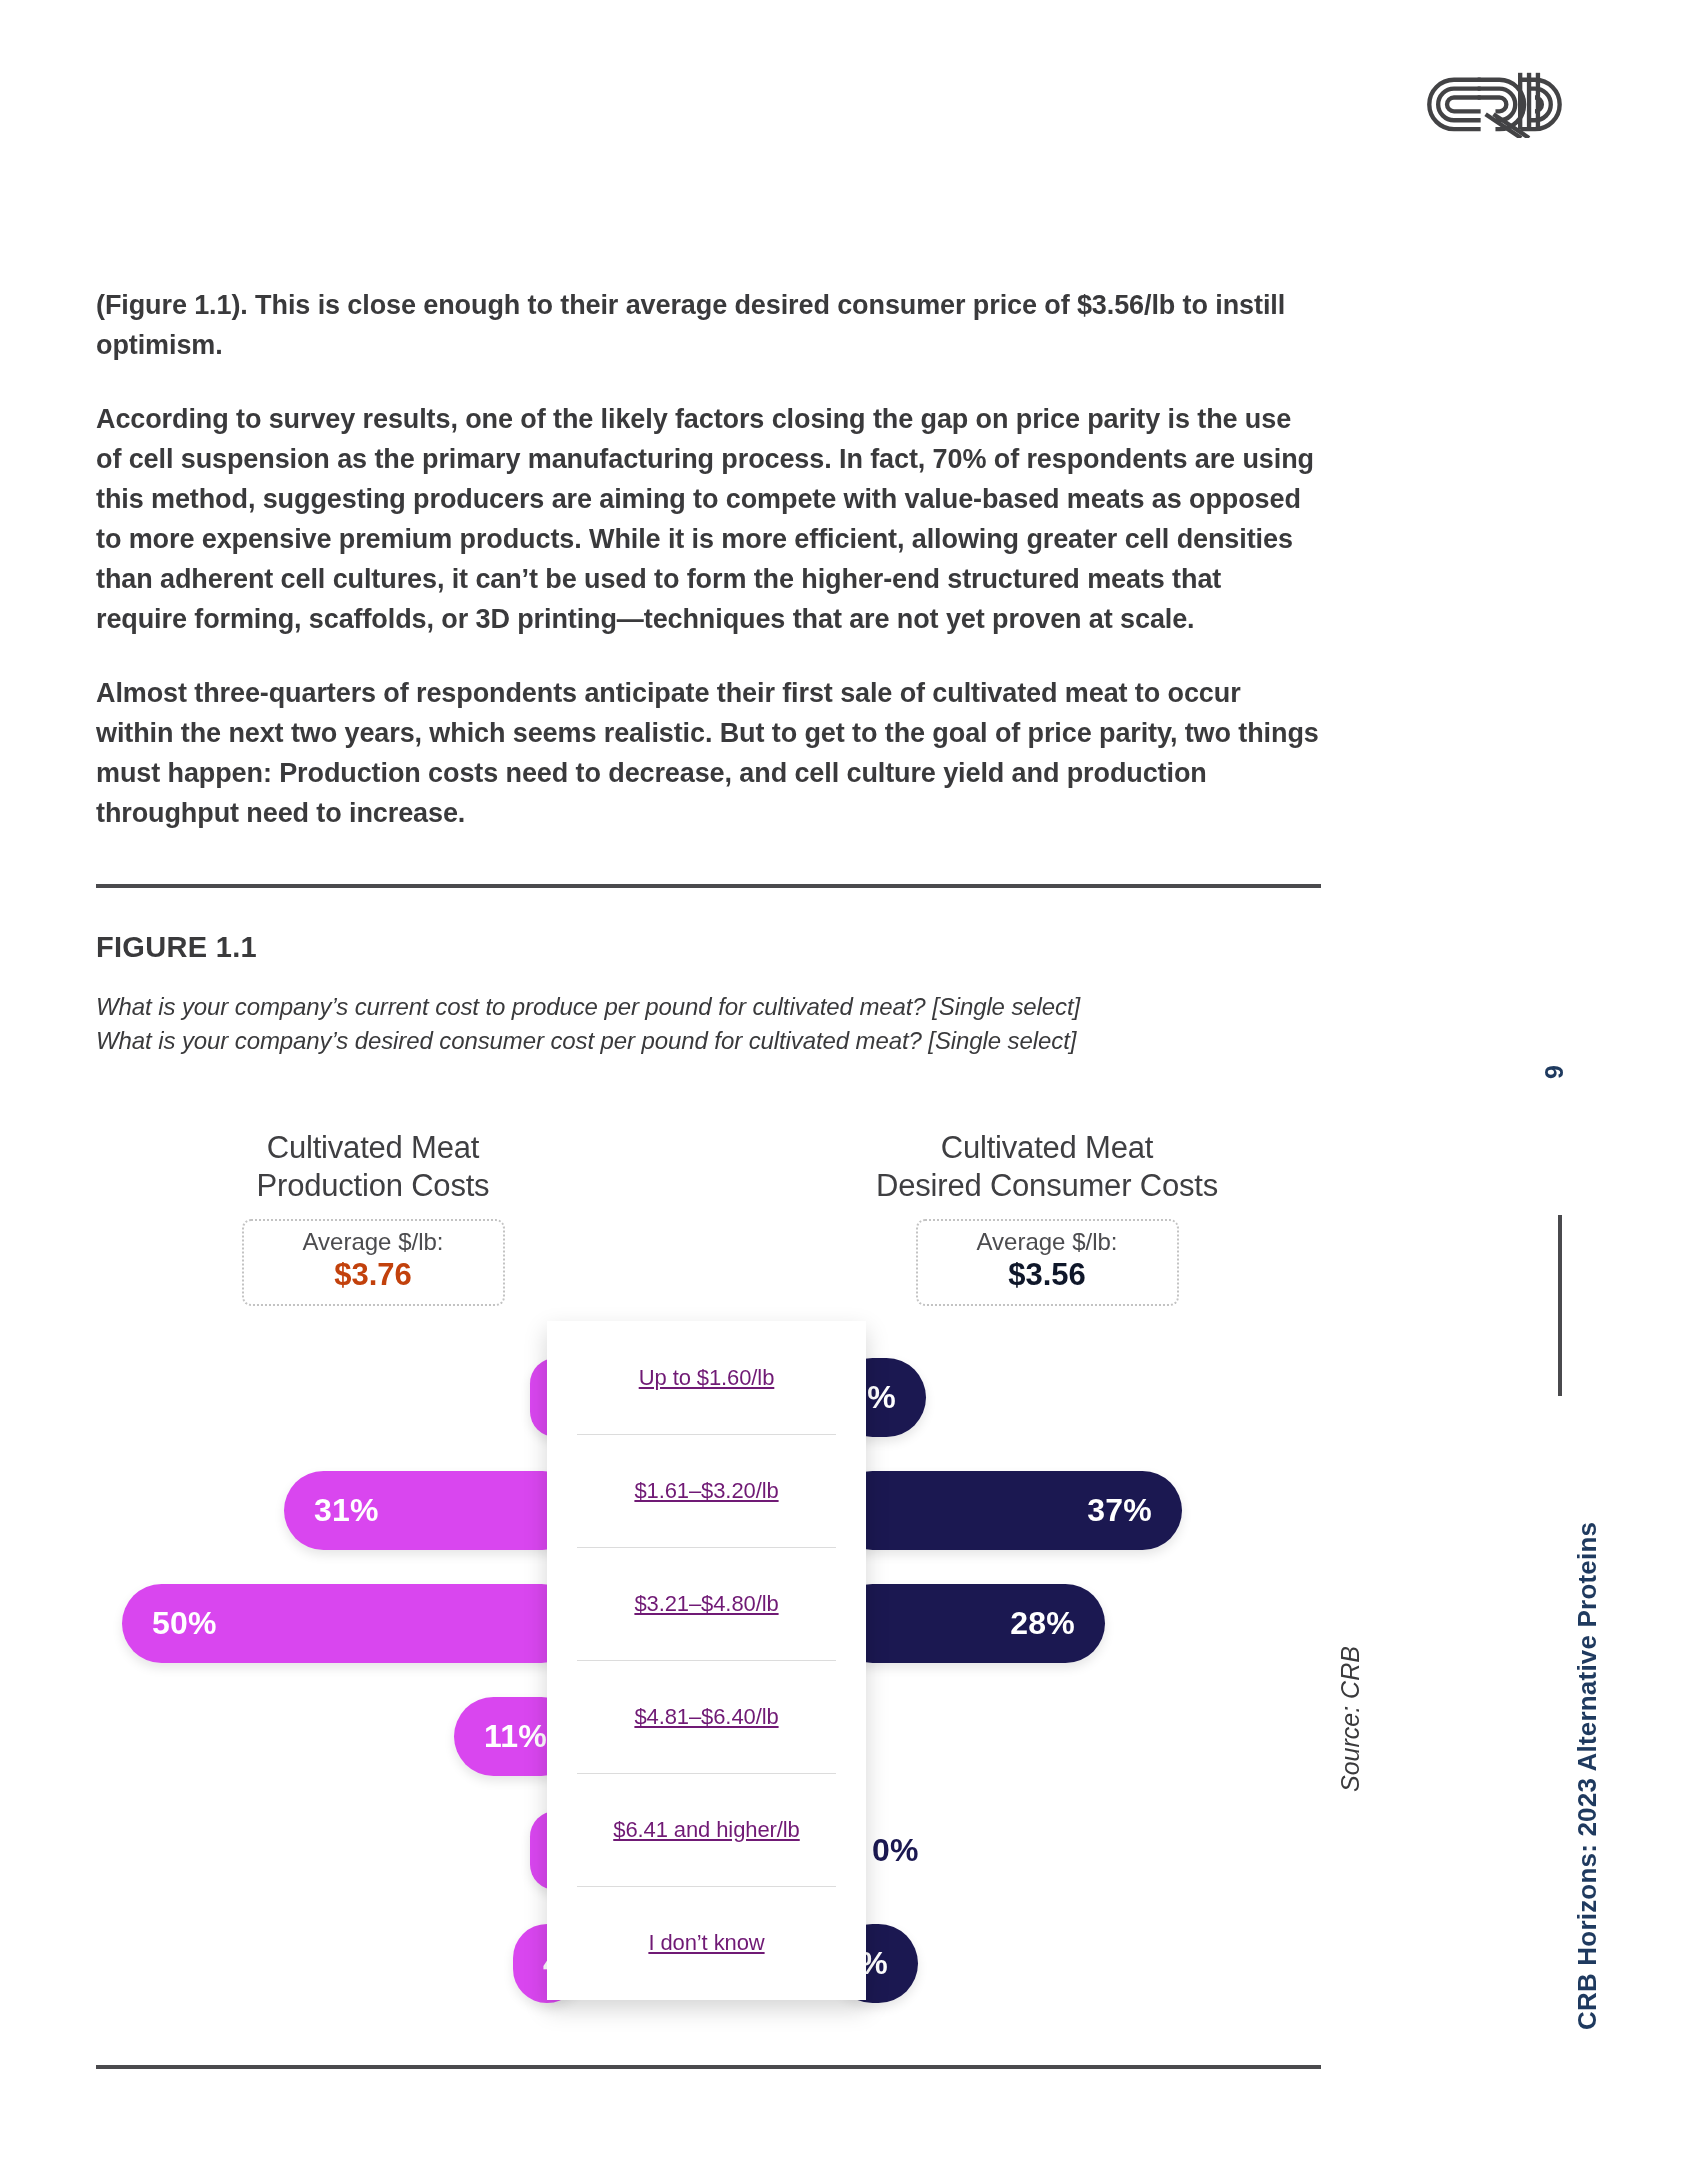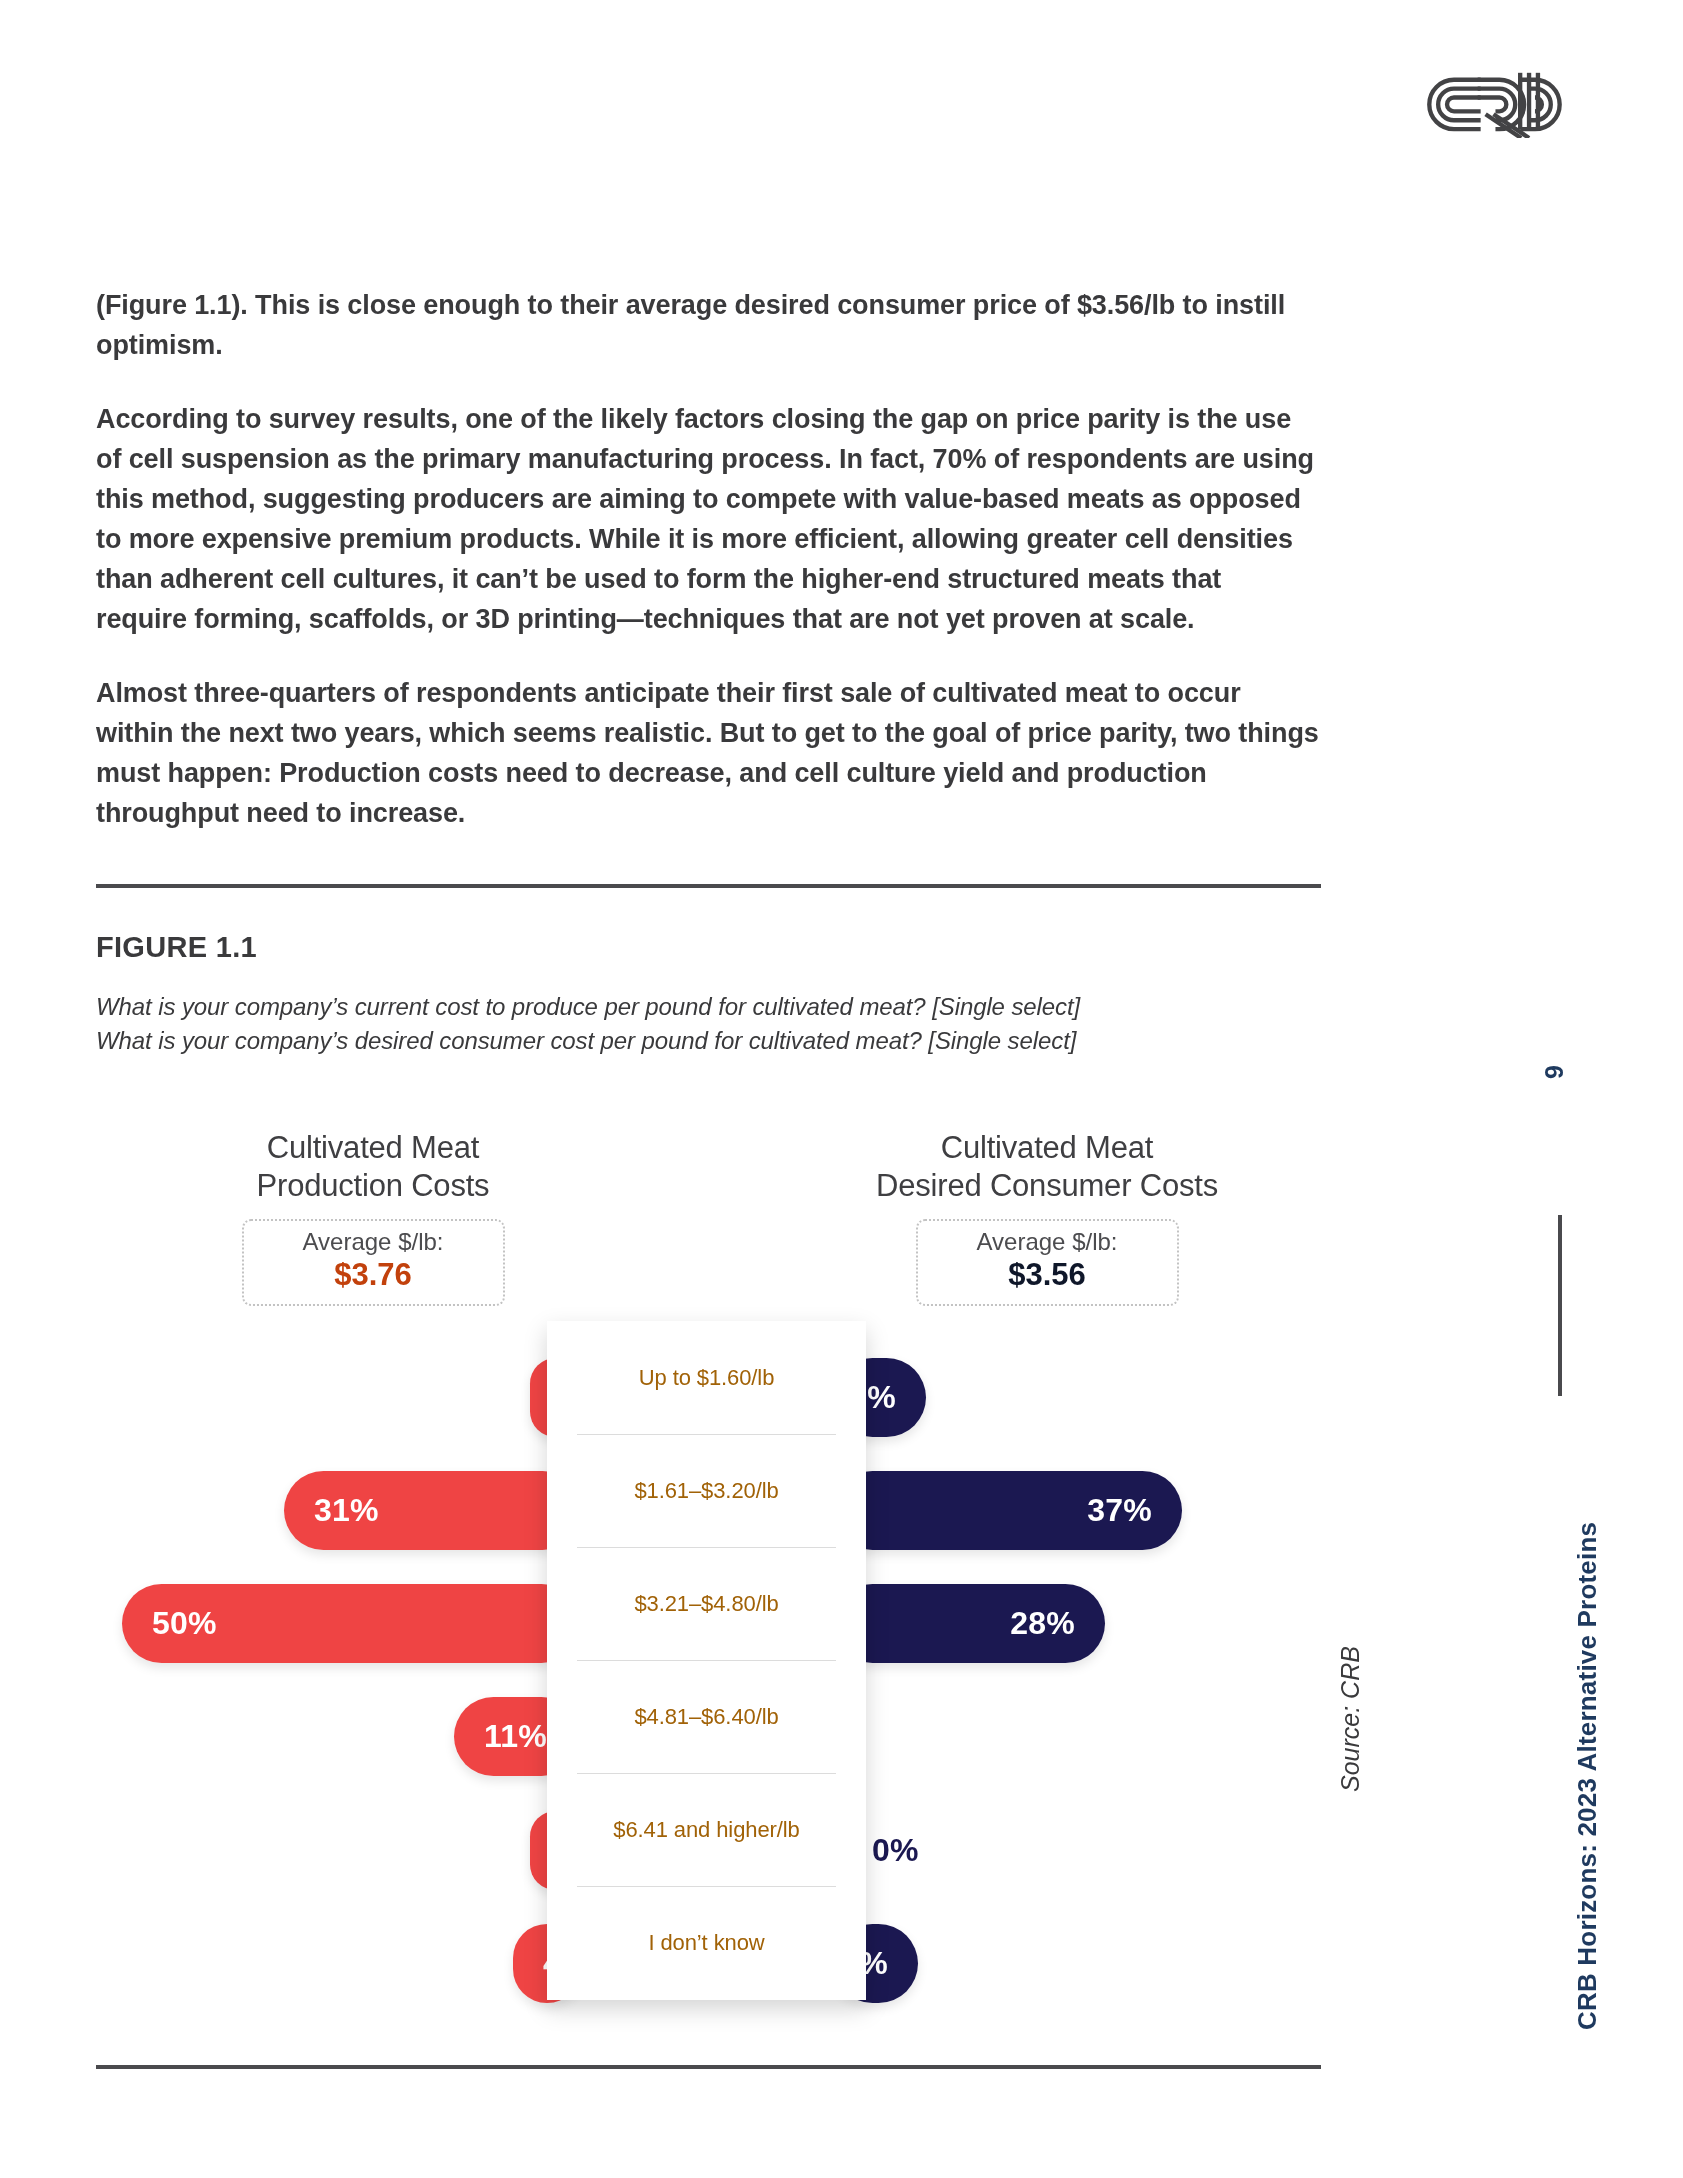--- a/index.html
+++ b/index.html
@@ -64,21 +64,21 @@
 
   
   #rows{position:absolute;left:0;top:212px;width:1228px;height:659px;}
   .row{position:absolute;left:0;width:1228px;height:79px;}
 
   .bar{
     position:absolute;top:0;height:79px;border-radius:40px;
     display:flex;align-items:center;
     box-shadow:0 5px 11px rgba(0,0,0,0.10);
   }
-  .bar.left{background:#ef4444;justify-content:flex-start;}
+  .bar.left{background:#d946ef;justify-content:flex-start;}
   .bar.right{background:#1b1851;justify-content:flex-end;}
   .bar .pct{
     font-size:32px;font-weight:700;color:#ffffff;letter-spacing:0.2px;
   }
   .bar.left .pct{margin-left:30px;}
   .bar.right .pct{margin-right:30px;}
 
   .pct-outside{
     position:absolute;top:0;height:79px;display:flex;align-items:center;
     font-size:32px;font-weight:700;color:#1b1851;letter-spacing:0.2px;
@@ -87,21 +87,21 @@
   
   #center-card{
     position:absolute;left:451px;top:192px;width:319px;height:679px;
     background:#ffffff;
     box-shadow:0 9px 22px rgba(0,0,0,0.17);
     z-index:5;
   }
   .cat{
     position:relative;height:113px;display:flex;align-items:center;
     justify-content:center;text-align:center;
-    font-size:22px;color:#a16207;letter-spacing:-0.1px;
+    font-size:22px;color:#701a75;letter-spacing:-0.1px;text-decoration:underline;
   }
   .cat + .cat::before{
     content:"";position:absolute;left:30px;right:30px;top:0;height:1px;
     background:#dcdcdc;
   }
 
   
   #source-crb{
     position:absolute;left:1336px;top:1792px;
     transform:rotate(-90deg);transform-origin:0 0;

